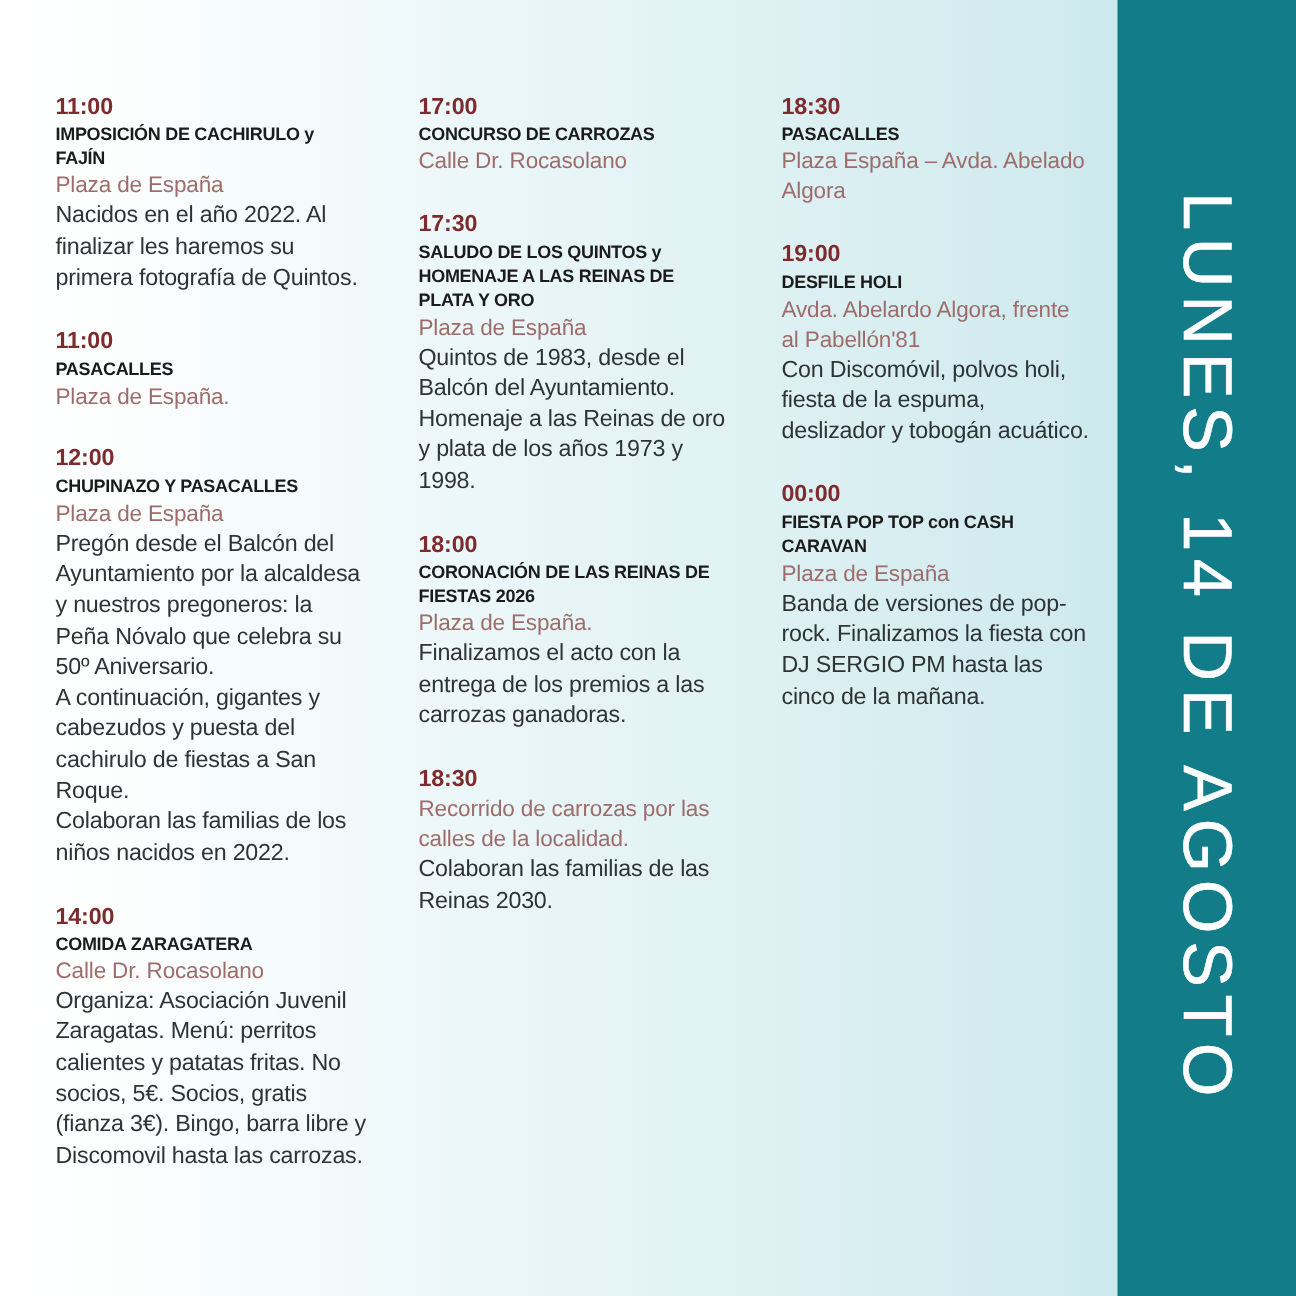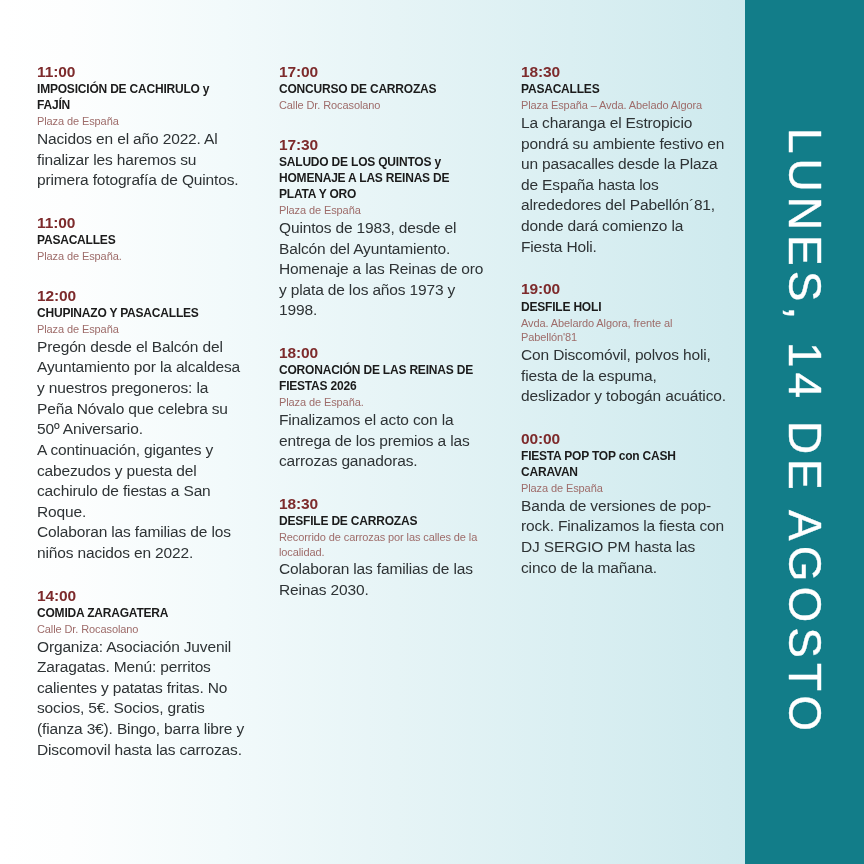--- a/index.html
+++ b/index.html
@@ -87,21 +87,21 @@
     color: #1b1b1b;
     font-size: 12px;
     font-weight: bold;
     line-height: 1.33;
     letter-spacing: -0.2px;
     text-transform: none;
   }
 
   .event-venue {
     color: #9e6c6a;
-    font-size: 11px;
+    font-size: 15px;
     font-weight: normal;
     line-height: 1.33;
     letter-spacing: -0.1px;
   }
 
   .event-desc {
     color: #2e3335;
     font-size: 15.5px;
     font-weight: normal;
     line-height: 1.33;
@@ -158,32 +158,30 @@
         <div class="event-desc">Quintos de 1983, desde el Balcón del Ayuntamiento. Homenaje a las Reinas de oro y plata de los años 1973 y 1998.</div>
       </div>
       <div class="event">
         <div class="event-time">18:00</div>
         <div class="event-title">CORONACIÓN DE LAS REINAS DE FIESTAS 2026</div>
         <div class="event-venue">Plaza de España.</div>
         <div class="event-desc">Finalizamos el acto con la entrega de los premios a las carrozas ganadoras.</div>
       </div>
       <div class="event">
         <div class="event-time">18:30</div>
-        <div class="event-title">DESFILE DE CARROZAS</div>
         <div class="event-venue">Recorrido de carrozas por las calles de la localidad.</div>
         <div class="event-desc">Colaboran las familias de las Reinas 2030.</div>
       </div>
     </div>
 
     <div class="column">
       <div class="event">
         <div class="event-time">18:30</div>
         <div class="event-title">PASACALLES</div>
         <div class="event-venue">Plaza España – Avda. Abelado Algora</div>
-        <div class="event-desc">La charanga el Estropicio pondrá su ambiente festivo en un pasacalles desde la Plaza de España hasta los alrededores del Pabellón´81, donde dará comienzo la Fiesta Holi.</div>
       </div>
       <div class="event">
         <div class="event-time">19:00</div>
         <div class="event-title">DESFILE HOLI</div>
         <div class="event-venue">Avda. Abelardo Algora, frente al Pabellón'81</div>
         <div class="event-desc">Con Discomóvil, polvos holi, fiesta de la espuma, deslizador y tobogán acuático.</div>
       </div>
       <div class="event">
         <div class="event-time">00:00</div>
         <div class="event-title">FIESTA POP TOP con CASH CARAVAN</div>

